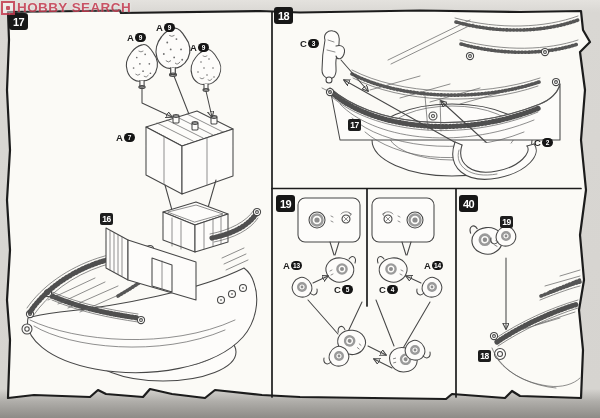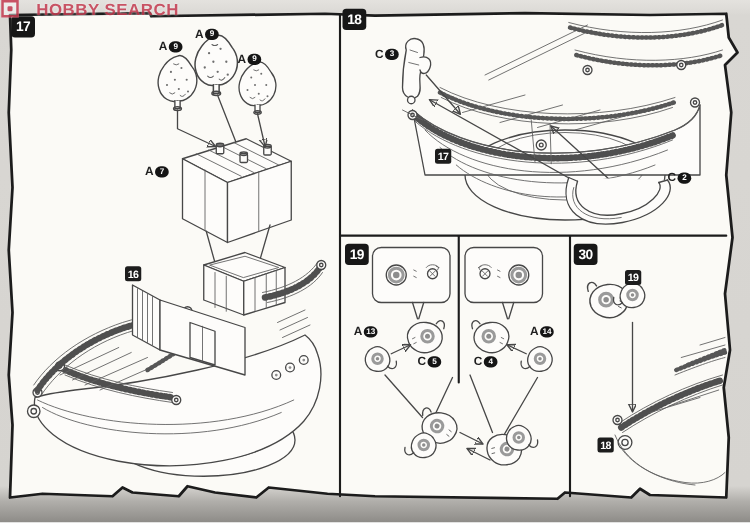--- a/index.html
+++ b/index.html
@@ -22,21 +22,21 @@
     border-radius:3px;display:flex;align-items:center;justify-content:center;
     font-weight:bold;font-size:11px;letter-spacing:-.5px;z-index:3}
   .refbox{position:absolute;width:13px;height:12px;background:#1d1d1d;color:#fff;
     border-radius:2px;display:flex;align-items:center;justify-content:center;
     font-weight:bold;font-size:8.5px;letter-spacing:-.5px;z-index:3}
   .plabel{position:absolute;display:flex;align-items:center;gap:1.5px;
     font-size:9.5px;font-weight:700;color:#1f1f1f;z-index:3}
   .pnum{display:inline-flex;align-items:center;justify-content:center;
     min-width:9.5px;height:9.5px;padding:0 .5px;background:#151515;color:#fff;
     border-radius:6px;font-size:6.5px;font-weight:700;font-style:normal}
-  .wm{position:absolute;left:1px;top:0;display:flex;gap:14px;
+  .wm{position:absolute;left:1px;top:0;display:flex;align-items:center;gap:2px;
     opacity:.85;z-index:6}
   .wm-logo{width:10px;height:10px;border:2px solid #c43b50;background:rgba(255,255,255,.55);
     display:flex;align-items:center;justify-content:center}
   .wm-logo-mark{width:4px;height:4px;background:#c43b50;border-radius:1px}
   .wm-text{font-size:13.5px;font-weight:700;color:#c43b50;letter-spacing:.4px;
     text-shadow:0 0 2px rgba(255,255,255,.9);transform:scaleY(.95)}
 </style>
 </head>
 <body>
 
@@ -277,21 +277,21 @@
       <path class="thin" d="M492,348 C500,368 520,382 548,386 C562,388 574,384 580,378 M498,360 C510,376 534,386 556,388"></path>
       <path class="thin" d="M560,276 L580,270 M545,286 L580,276"></path>
       <path class="rail2" d="M550,292 C565,286 575,282 580,280"></path>
     </g>
   </g>
 </svg>
 
 <div class="stepbox" style="left:9px;top:13px">17</div>
 <div class="stepbox" style="left:274px;top:7px">18</div>
 <div class="stepbox" style="left:276px;top:195px">19</div>
-<div class="stepbox" style="left:459px;top:195px">30</div>
+<div class="stepbox" style="left:459px;top:195px">40</div>
 
 <div class="refbox" style="left:100px;top:213px">16</div>
 <div class="refbox" style="left:348px;top:119px">17</div>
 <div class="refbox" style="left:500px;top:216px">19</div>
 <div class="refbox" style="left:478px;top:350px">18</div>
 
 <div class="plabel" style="left:127px;top:32px">
   <span>A</span>
       <span class="pnum">9</span>
 </div>

